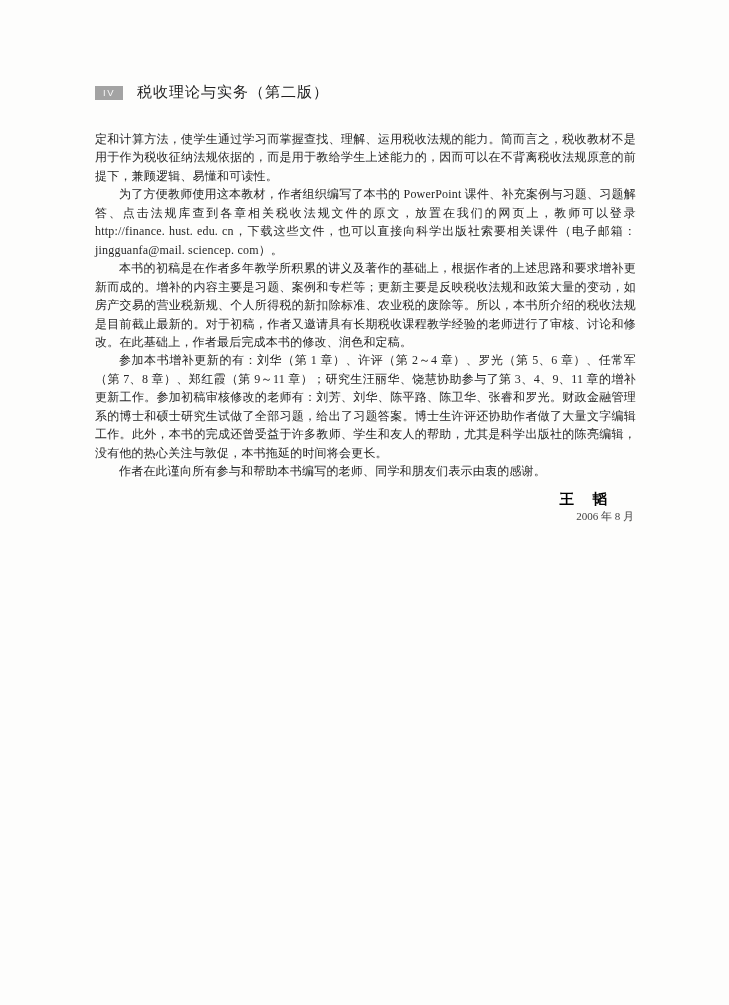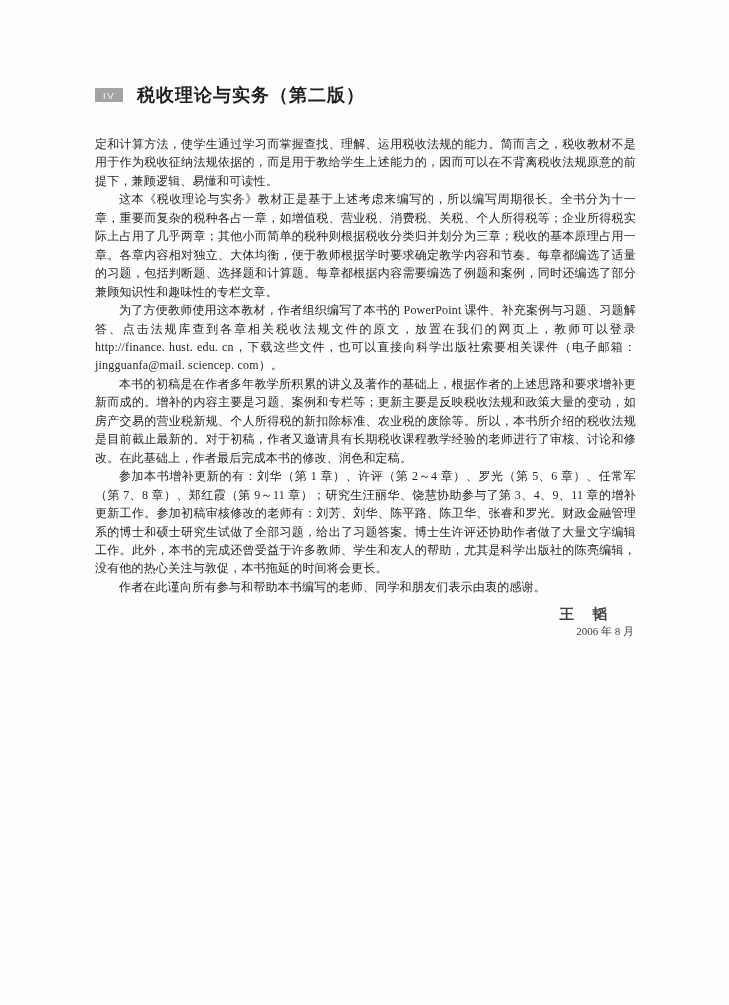--- a/index.html
+++ b/index.html
@@ -32,62 +32,61 @@
     height: 14px;
     background: #a3a3a3;
     color: #f7f7f7;
     font-size: 9.5px;
     font-family: "Liberation Sans", sans-serif;
     letter-spacing: 1.5px;
     padding: 0 4px;
   }
   .running-title {
     margin-left: 14px;
-    font-weight: bold;
-    font-size: 18px;
+    font-weight: normal;
+    font-size: 15px;
     letter-spacing: 1px;
     color: #1e1e1e;
   }
   .body-text {
     font-size: 12px;
     line-height: 18.45px;
     text-align: justify;
     letter-spacing: 0.2px;
   }
   .para { margin: 0; text-indent: 2em; }
   .para.first { text-indent: 0; }
   .signature {
     margin-top: 9px;
     text-align: right;
     font-weight: bold;
     font-size: 14.5px;
     letter-spacing: 2px;
     padding-right: 27px;
-    color: #404040;
+    color: #000000;
   }
   .date {
     text-align: right;
     font-size: 11px;
     color: #3c3c3c;
     padding-right: 2px;
   }
 </style>
 </head>
 <body>
 
 <div class="page">
 
   <div class="header">
     <span class="pagenum">IV</span>
     <span class="running-title">税收理论与实务（第二版）</span>
   </div>
 
   <div class="body-text">
     <p class="para first">定和计算方法，使学生通过学习而掌握查找、理解、运用税收法规的能力。简而言之，税收教材不是用于作为税收征纳法规依据的，而是用于教给学生上述能力的，因而可以在不背离税收法规原意的前提下，兼顾逻辑、易懂和可读性。</p>
-    <p class="para">这本《税收理论与实务》教材正是基于上述考虑来编写的，所以编写周期很长。全书分为十一章，重要而复杂的税种各占一章，如增值税、营业税、消费税、关税、个人所得税等；企业所得税实际上占用了几乎两章；其他小而简单的税种则根据税收分类归并划分为三章；税收的基本原理占用一章。各章内容相对独立、大体均衡，便于教师根据学时要求确定教学内容和节奏。每章都编选了适量的习题，包括判断题、选择题和计算题。每章都根据内容需要编选了例题和案例，同时还编选了部分兼顾知识性和趣味性的专栏文章。</p>
     <p class="para">为了方便教师使用这本教材，作者组织编写了本书的 PowerPoint 课件、补充案例与习题、习题解答、点击法规库查到各章相关税收法规文件的原文，放置在我们的网页上，教师可以登录 http://finance. hust. edu. cn，下载这些文件，也可以直接向科学出版社索要相关课件（电子邮箱：jingguanfa@mail. sciencep. com）。</p>
     <p class="para">本书的初稿是在作者多年教学所积累的讲义及著作的基础上，根据作者的上述思路和要求增补更新而成的。增补的内容主要是习题、案例和专栏等；更新主要是反映税收法规和政策大量的变动，如房产交易的营业税新规、个人所得税的新扣除标准、农业税的废除等。所以，本书所介绍的税收法规是目前截止最新的。对于初稿，作者又邀请具有长期税收课程教学经验的老师进行了审核、讨论和修改。在此基础上，作者最后完成本书的修改、润色和定稿。</p>
     <p class="para">参加本书增补更新的有：刘华（第 1 章）、许评（第 2～4 章）、罗光（第 5、6 章）、任常军（第 7、8 章）、郑红霞（第 9～11 章）；研究生汪丽华、饶慧协助参与了第 3、4、9、11 章的增补更新工作。参加初稿审核修改的老师有：刘芳、刘华、陈平路、陈卫华、张睿和罗光。财政金融管理系的博士和硕士研究生试做了全部习题，给出了习题答案。博士生许评还协助作者做了大量文字编辑工作。此外，本书的完成还曾受益于许多教师、学生和友人的帮助，尤其是科学出版社的陈亮编辑，没有他的热心关注与敦促，本书拖延的时间将会更长。</p>
     <p class="para">作者在此谨向所有参与和帮助本书编写的老师、同学和朋友们表示由衷的感谢。</p>
   </div>
 
   <div class="signature">王　韬</div>
   <div class="date">2006 年 8 月</div>
 
 </div>

